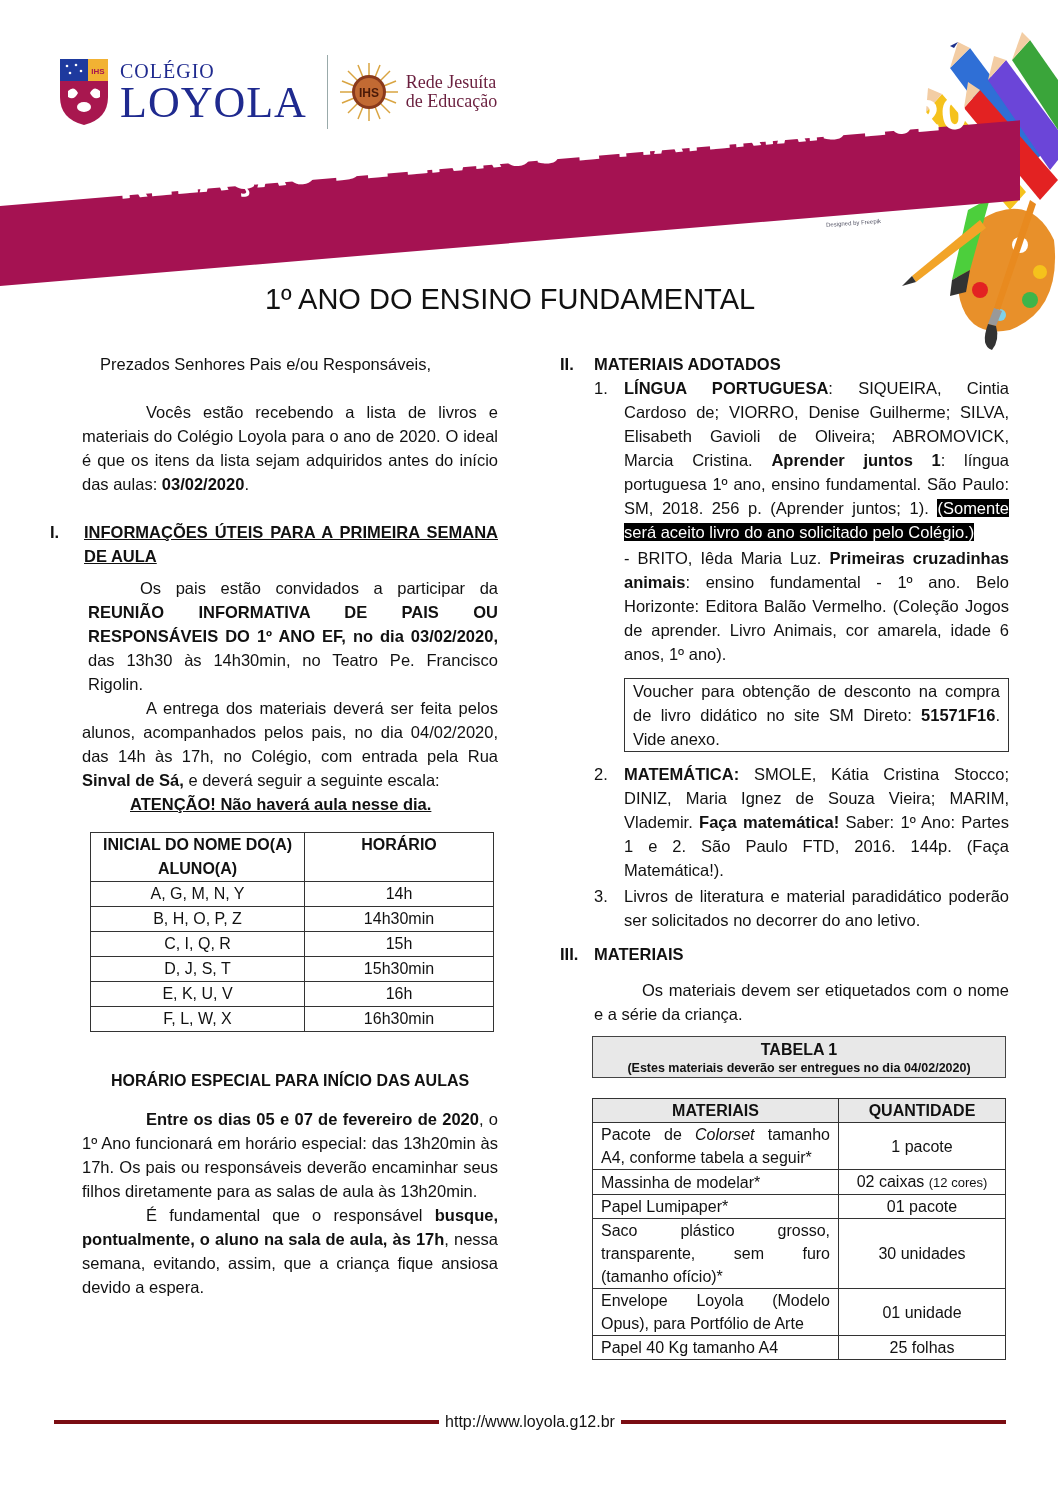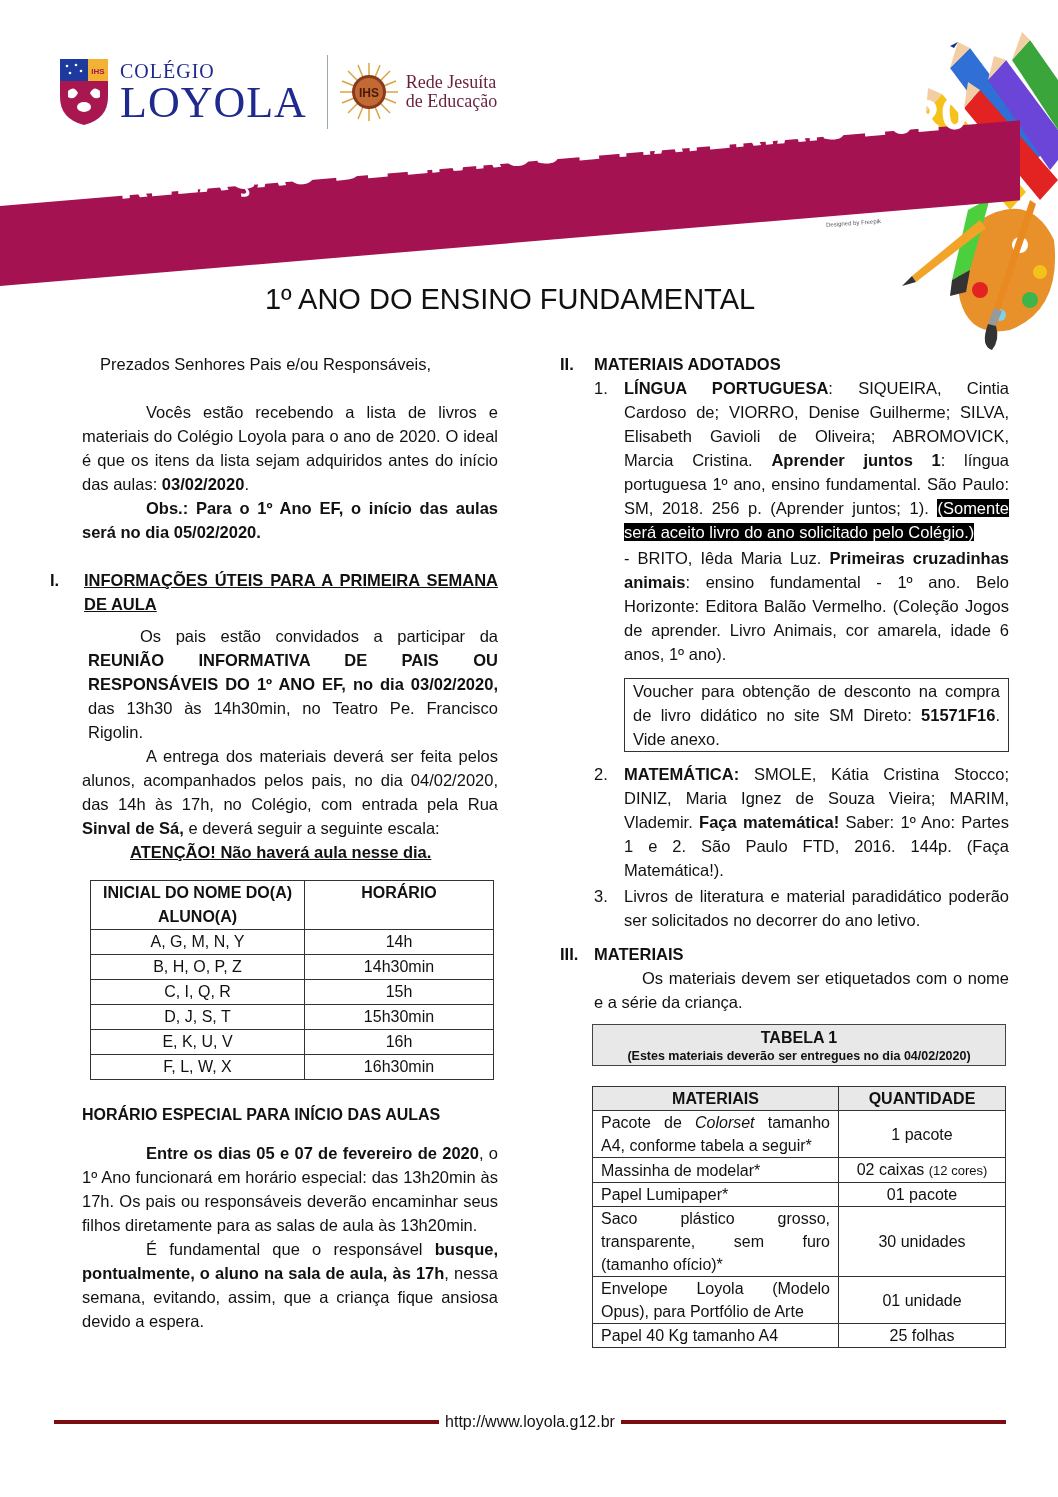--- a/index.html
+++ b/index.html
@@ -177,21 +177,20 @@
 <div class="banner-title">RELAÇÃO DE LIVROS E MATERIAIS 2020</div>
 <div class="freepik">Designed by Freepik</div>
 
 <h1 class="grade-title">1º ANO DO ENSINO FUNDAMENTAL</h1>
 
 <div class="col col-left">
   <p style="margin-left:18px;">Prezados Senhores Pais e/ou Responsáveis,</p>
   <p class="just indent" style="margin-top:24px;">
     <span>Vocês estão recebendo a lista de livros e materiais do Colégio Loyola para o ano de 2020. O ideal é que os itens da lista sejam adquiridos antes do início das aulas: </span><b>03/02/2020</b><span>.</span>
   </p>
-  <p class="just indent b">Obs.: Para o 1º Ano EF, o início das aulas será no dia 05/02/2020.</p>
 
   <div class="sec-head" style="margin-top:24px; margin-left:-32px;">
     <span class="sec-num">I.</span>
     <span class="sec-title-u">INFORMAÇÕES ÚTEIS PARA A PRIMEIRA SEMANA DE AULA</span>
   </div>
 
   <p class="just" style="margin-top:8px; padding-left:6px; text-indent:52px;">
     <span>Os pais estão convidados a participar da </span><b>REUNIÃO INFORMATIVA DE PAIS OU RESPONSÁVEIS DO 1º ANO EF, no dia 03/02/2020,</b><span> das 13h30 às 14h30min, no Teatro Pe. Francisco Rigolin.</span>
   </p>
   <p class="just" style="text-indent:64px;">
@@ -227,21 +226,21 @@
           <td>E, K, U, V</td>
           <td>16h</td>
         </tr>
       <tr>
           <td>F, L, W, X</td>
           <td>16h30min</td>
         </tr>
     </tbody>
   </table>
 
-  <p class="b" style="margin-top:23px; font-size:16px;">HORÁRIO ESPECIAL PARA INÍCIO DAS AULAS</p>
+  <p class="b" style="margin-top:37px; text-align:center; font-size:16px;">HORÁRIO ESPECIAL PARA INÍCIO DAS AULAS</p>
   <p class="just indent" style="margin-top:14px;">
     <b>Entre os dias 05 e 07 de fevereiro de 2020</b><span>, o 1º Ano funcionará em horário especial: das 13h20min às 17h. Os pais ou responsáveis deverão encaminhar seus filhos diretamente para as salas de aula às 13h20min.</span>
   </p>
   <p class="just indent">
     <span>É fundamental que o responsável </span><b>busque, pontualmente, o aluno na sala de aula, às 17h</b><span>, nessa semana, evitando, assim, que a criança fique ansiosa devido a espera.</span>
   </p>
 </div>
 
 <div class="col col-right">
   <div class="sec-head">
@@ -275,21 +274,21 @@
 
   <div style="display:flex; margin-left:34px; margin-top:2px;">
     <span style="width:30px; flex:none;">3.</span>
     <p class="just" style="flex:1;">Livros de literatura e material paradidático poderão ser solicitados no decorrer do ano letivo.</p>
   </div>
 
   <div class="sec-head" style="margin-top:10px;">
     <span class="sec-num">III.</span>
     <span>MATERIAIS</span>
   </div>
-  <p class="just" style="margin-left:34px; text-indent:48px;">Os materiais devem ser etiquetados com o nome e a série da criança.</p>
+  <p class="just" style="margin-left:34px; text-indent:48px;margin-top:12px;">Os materiais devem ser etiquetados com o nome e a série da criança.</p>
 
   <div class="tab-caption" style="margin-top:10px;">
     <span class="t1">TABELA 1</span>
     <span class="t2">(Estes materiais deverão ser entregues no dia 04/02/2020)</span>
   </div>
 
   <table class="mat">
     <thead>
       <tr>
         <th>MATERIAIS</th>

